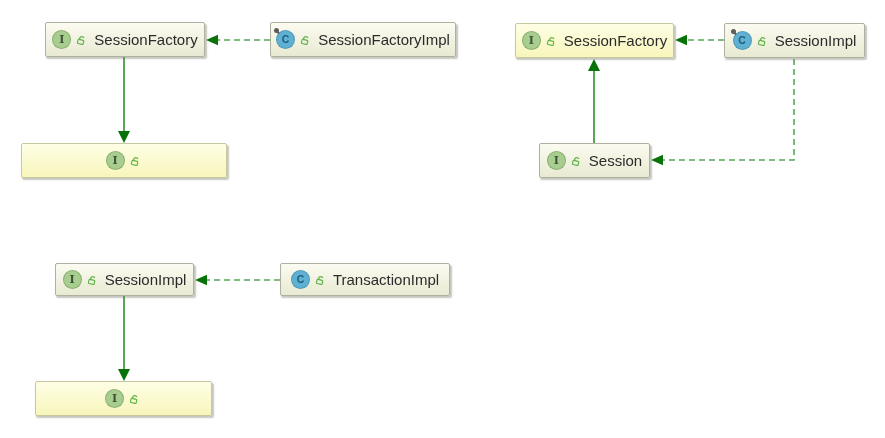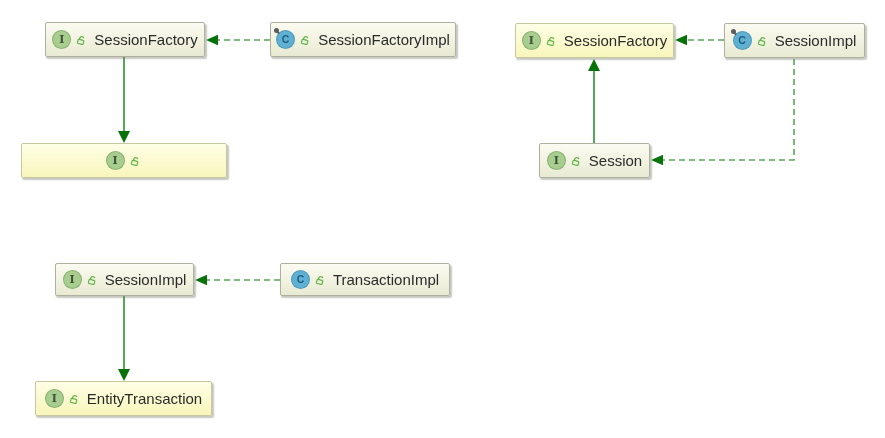--- a/index.html
+++ b/index.html
@@ -232,16 +232,15 @@
         <span class="letter">I</span>
       </span>
     <span class="lock">
         <svg width="11" height="12" viewBox="0 0 12 12">
           <g transform="rotate(14 6 7)" stroke="currentColor" fill="none">
             <path d="M3.4 6.2 V4.6 a2.4 2.4 0 0 1 4.3 -1.4" stroke-width="1.4"></path>
             <rect x="2.1" y="6" width="6.4" height="4.6" rx="1" stroke-width="1.3"></rect>
           </g>
         </svg>
       </span>
-    <span class="label">EntityTransaction</span>
   </div>
 
 </div>
 
 </body></html>

